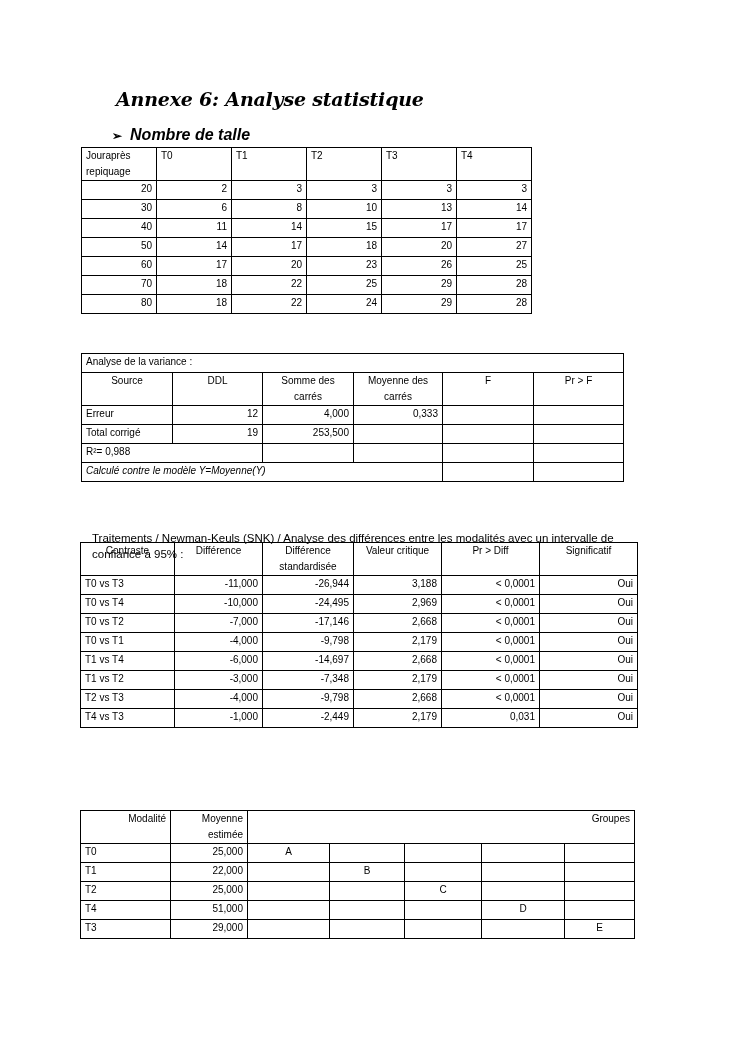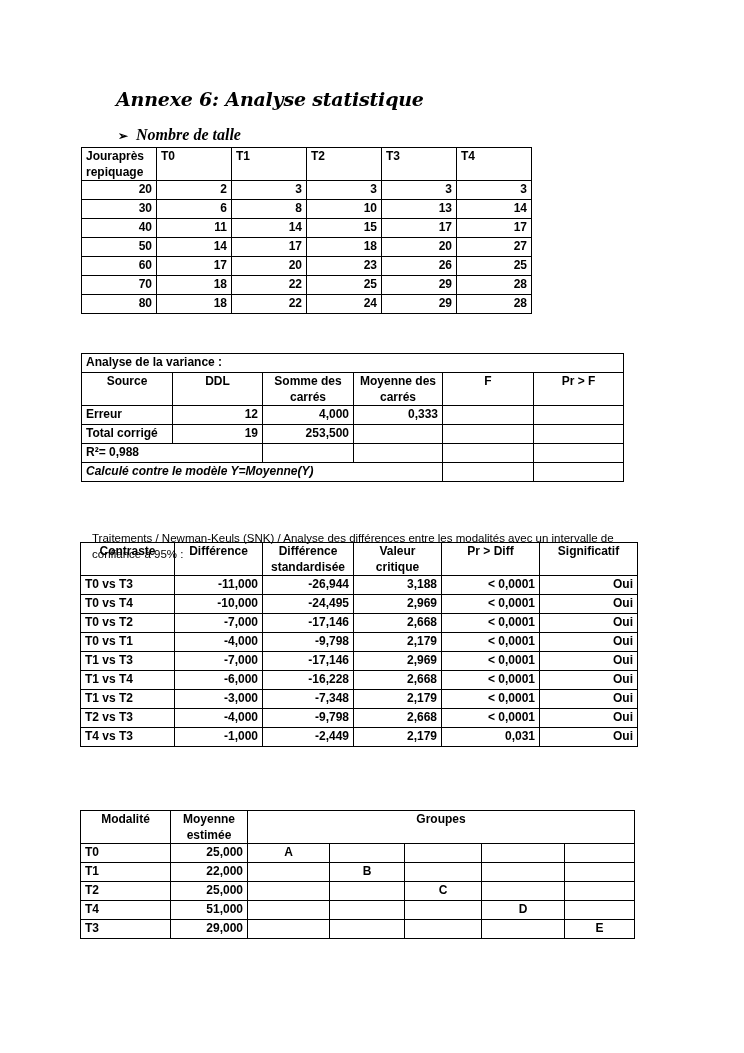--- a/index.html
+++ b/index.html
@@ -1,42 +1,42 @@
 <!DOCTYPE html>
 <html><head>
 <meta charset="utf-8">
 <style>
   html, body { margin:0; padding:0; background:#ffffff; }
   body { width:744px; height:1053px; position:relative; overflow:hidden;
          font-family:"Liberation Sans", sans-serif; color:#000; }
   .title { position:absolute; left:88px; top:88px; font-family:"DejaVu Serif", serif;
            font-style:italic; font-weight:bold; font-size:19px; letter-spacing:-0.2px;margin-left:28px; }
-  .subtitle { position:absolute; left:118px; top:126px; font-family:Liberation Serif, serif;
+  .subtitle { position:absolute; left:112px; top:126px; font-family:Liberation Sans, sans-serif;
            font-style:italic; font-weight:bold; font-size:16px; }
   .subtitle .arrow { font-style:normal; font-size:12px; margin-right:8px; }
-  table { position:absolute; border-collapse:collapse; font-size:12px;font-weight:bold; }
+  table { position:absolute; border-collapse:collapse; font-size:10px; }
   td { border:1px solid #000; padding:0 4px; line-height:16px; vertical-align:top; white-space:nowrap; }
   td.r { text-align:right; }
   td.c { text-align:center; }
   td.l { text-align:left; }
   td.wrap { white-space:normal; }
   .it { font-style:italic; }
   .note { position:absolute; left:92px; top:530px; width:560px; font-size:11.5px; line-height:16px; }
   #t1 { left:81px; top:147px; }
   #t1 td { height:18px; }
   #t1 tr.hdr td { height:32px; line-height:16px; }
   #t2 { left:81px; top:353px; }
   #t2 td { height:18px; }
   #t2 tr.hdr td { height:32px; }
   #t3 { left:80px; top:542px;border-radius:8px; }
   #t3 td { height:18px; }
   #t3 tr.hdr td { height:32px; }
   #t4 { left:80px; top:810px; }
   #t4 td { height:18px; }
-  #t4 tr.hdr td { height:32px; }
+  #t4 tr.hdr td { height:32px;text-align:right; }
 </style>
 </head>
 <body>
 
 <div class="title">Annexe 6: Analyse statistique</div>
 <div class="subtitle">
   <span class="arrow">➢</span><span>Nombre de talle</span>
 </div>
 
 <table id="t1">
@@ -214,31 +214,23 @@
   </tr>
   <tr>
     <td class="l">T0 vs T1</td>
     <td class="r">-4,000</td>
     <td class="r">-9,798</td>
     <td class="r">2,179</td>
     <td class="r">&lt; 0,0001</td>
     <td class="r">Oui</td>
   </tr>
   <tr>
-    <td class="l">T1 vs T3</td>
-    <td class="r">-7,000</td>
-    <td class="r">-17,146</td>
-    <td class="r">2,969</td>
-    <td class="r">&lt; 0,0001</td>
-    <td class="r">Oui</td>
-  </tr>
-  <tr>
     <td class="l">T1 vs T4</td>
     <td class="r">-6,000</td>
-    <td class="r">-16,228</td>
+    <td class="r">-14,697</td>
     <td class="r">2,668</td>
     <td class="r">&lt; 0,0001</td>
     <td class="r">Oui</td>
   </tr>
   <tr>
     <td class="l">T1 vs T2</td>
     <td class="r">-3,000</td>
     <td class="r">-7,348</td>
     <td class="r">2,179</td>
     <td class="r">&lt; 0,0001</td>

